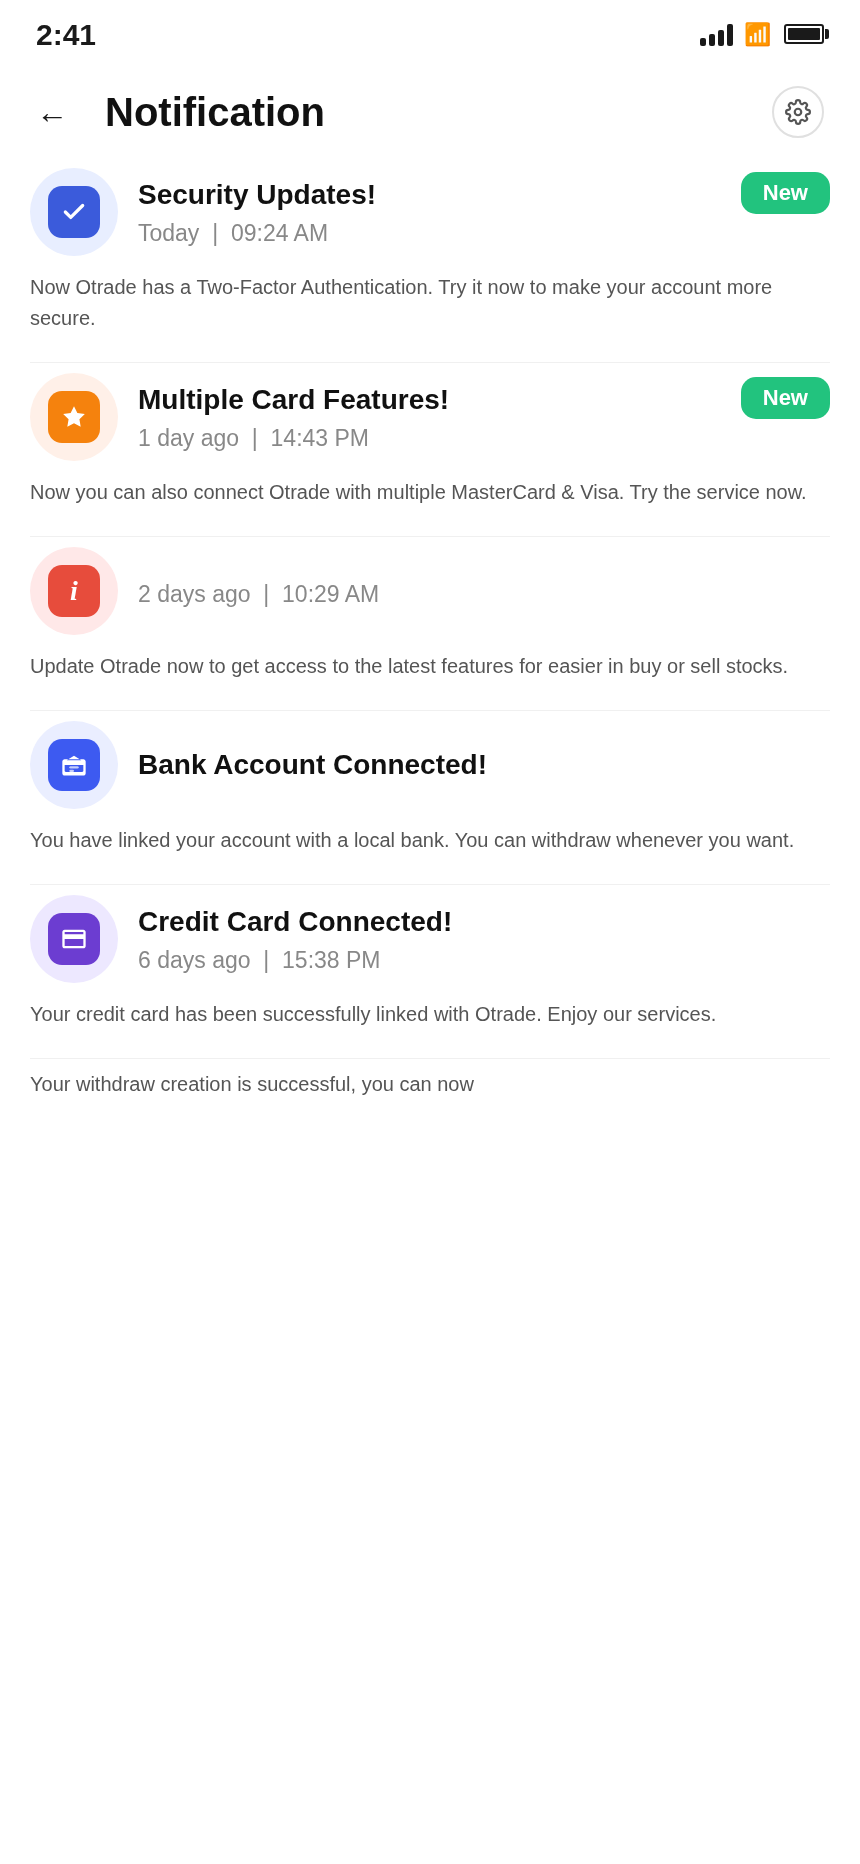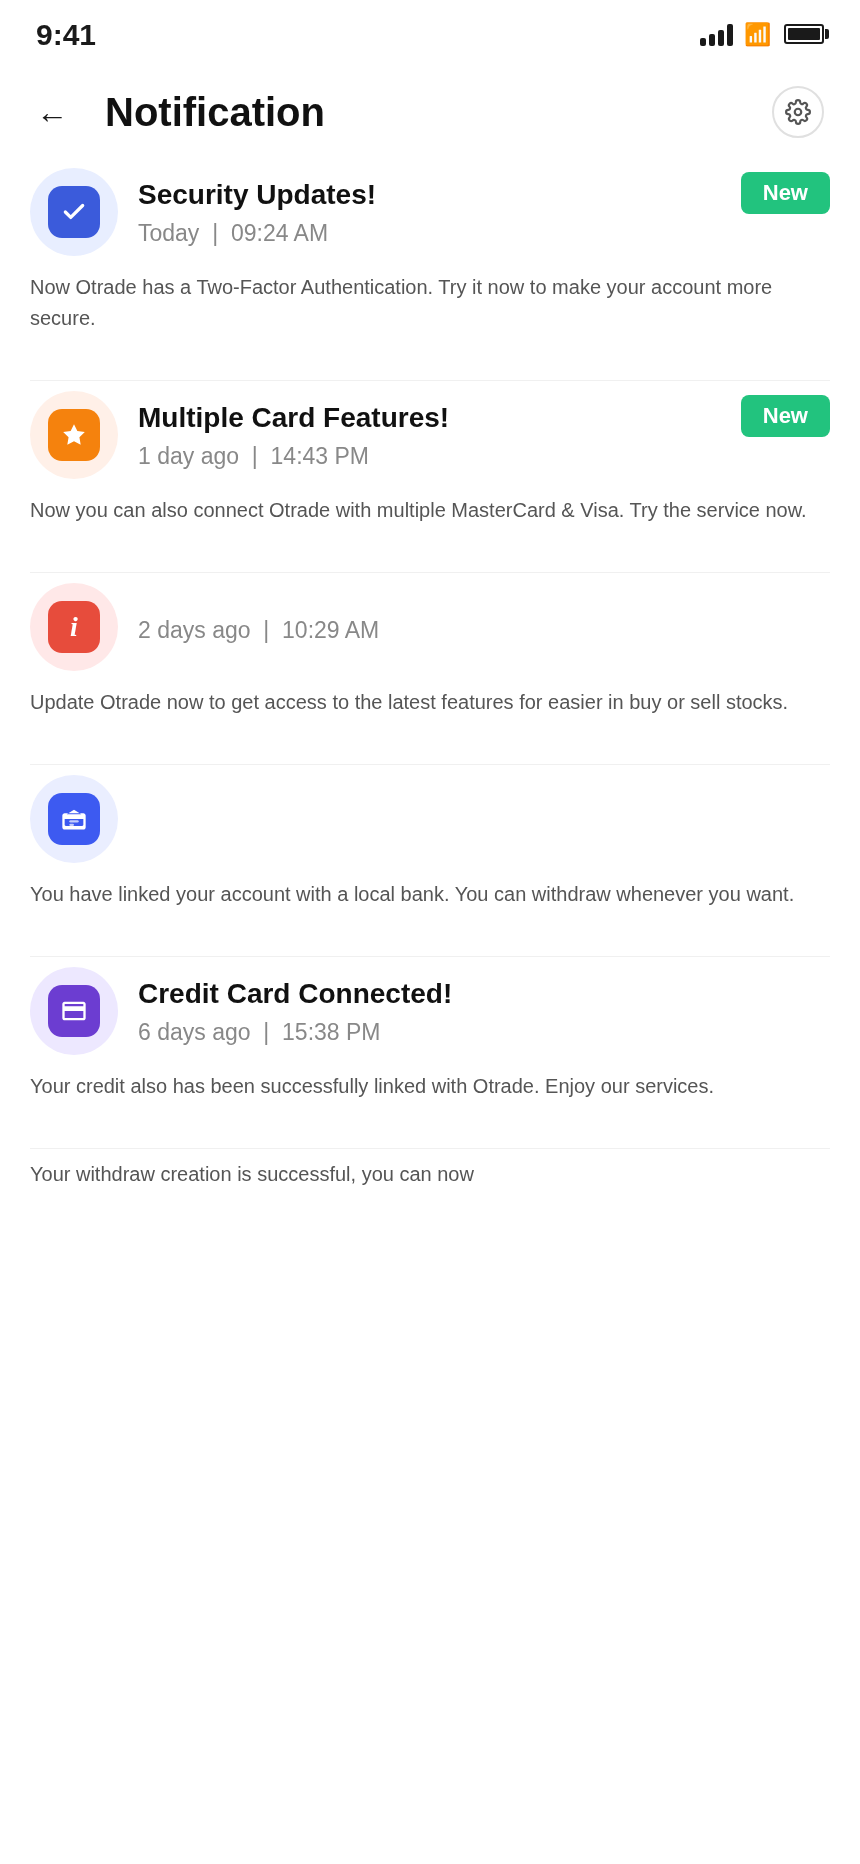--- a/index.html
+++ b/index.html
@@ -127,21 +127,21 @@
     }
 
     
     .notification-list {
       padding: 0 30px;
     }
 
     
     .notification-item {
       margin-bottom: 10px;
-      padding-bottom: 46px;
+      padding-bottom: 28px;
       border-bottom: 1px solid #f0f0f0;
     }
 
     .notification-item:last-child {
       border-bottom: none;
     }
 
     .notification-header {
       display: flex;
       align-items: center;
@@ -186,21 +186,21 @@
       color: #888;
       margin-top: 6px;
     }
 
     .notification-badge {
       background: #22c37e;
       color: #fff;
       font-size: 22px;
       font-weight: 600;
       padding: 8px 22px;
-      border-radius: 8px;
+      border-radius: 15px;
       align-self: flex-start;
       margin-top: 4px;
     }
 
     .notification-body {
       font-size: 20px;
       color: #555;
       line-height: 1.55;
       padding-left: 0;
     }
@@ -221,21 +221,21 @@
     .icon-violet { background: #ede8ff; }
     .icon-violet .icon-inner { background: #6c3dd1; }
 
     .icon-teal { background: #e0f5ee; }
     .icon-teal .icon-inner { background: #1abc9c; }
   </style>
 </head>
 <body>
 
 <div class="status-bar">
-  <span class="status-time">9:41</span>
+  <span class="status-time">2:41</span>
   <div class="status-icons">
     <div class="signal-bars">
       <span></span>
         <span></span>
         <span></span>
         <span></span>
     </div>
     <span style="font-size:22px;">📶</span>
     <span>
       <div class="battery-icon"><div class="battery-fill"></div></div>
@@ -317,20 +317,21 @@
       <div class="notification-icon-wrap icon-indigo">
         <div class="icon-inner" style="background:#3d5af1; border-radius:14px;">
           <svg width="28" height="28" viewBox="0 0 24 24" fill="#fff">
             <path d="M20 7H4c-1.1 0-2 .9-2 2v10c0 1.1.9 2 2 2h16c1.1 0 2-.9 2-2V9c0-1.1-.9-2-2-2zm-1 11H5c-.55 0-1-.45-1-1v-5h16v5c0 .55-.45 1-1 1zm1-10H4V9l8-5 8 5v-.01z"></path>
             <rect x="8" y="13" width="8" height="2" rx="1" fill="#fff" opacity="0.7"></rect>
             <rect x="8" y="16" width="4" height="2" rx="1" fill="#fff" opacity="0.7"></rect>
           </svg>
         </div>
       </div>
       <div class="notification-meta">
+        <div class="notification-title">Bank Account Connected!</div>
       </div>
     </div>
     <div class="notification-body">
       You have linked your account with a local bank. You can withdraw whenever you want.
     </div>
   </div>
 
   <div class="notification-item">
     <div class="notification-header">
       <div class="notification-icon-wrap icon-violet">
@@ -339,21 +340,21 @@
             <path d="M20 4H4c-1.11 0-2 .89-2 2v12c0 1.11.89 2 2 2h16c1.11 0 2-.89 2-2V6c0-1.11-.89-2-2-2zm0 14H4v-6h16v6zm0-10H4V6h16v2z"></path>
           </svg>
         </div>
       </div>
       <div class="notification-meta">
         <div class="notification-title">Credit Card Connected!</div>
         <div class="notification-time">6 days ago &nbsp;|&nbsp; 15:38 PM</div>
       </div>
     </div>
     <div class="notification-body">
-      Your credit also has been successfully linked with Otrade. Enjoy our services.
+      Your credit card has been successfully linked with Otrade. Enjoy our services.
     </div>
   </div>
 
   <div class="notification-item">
     <div class="notification-body">
       Your withdraw creation is successful, you can now
     </div>
   </div>
 
 </div>

